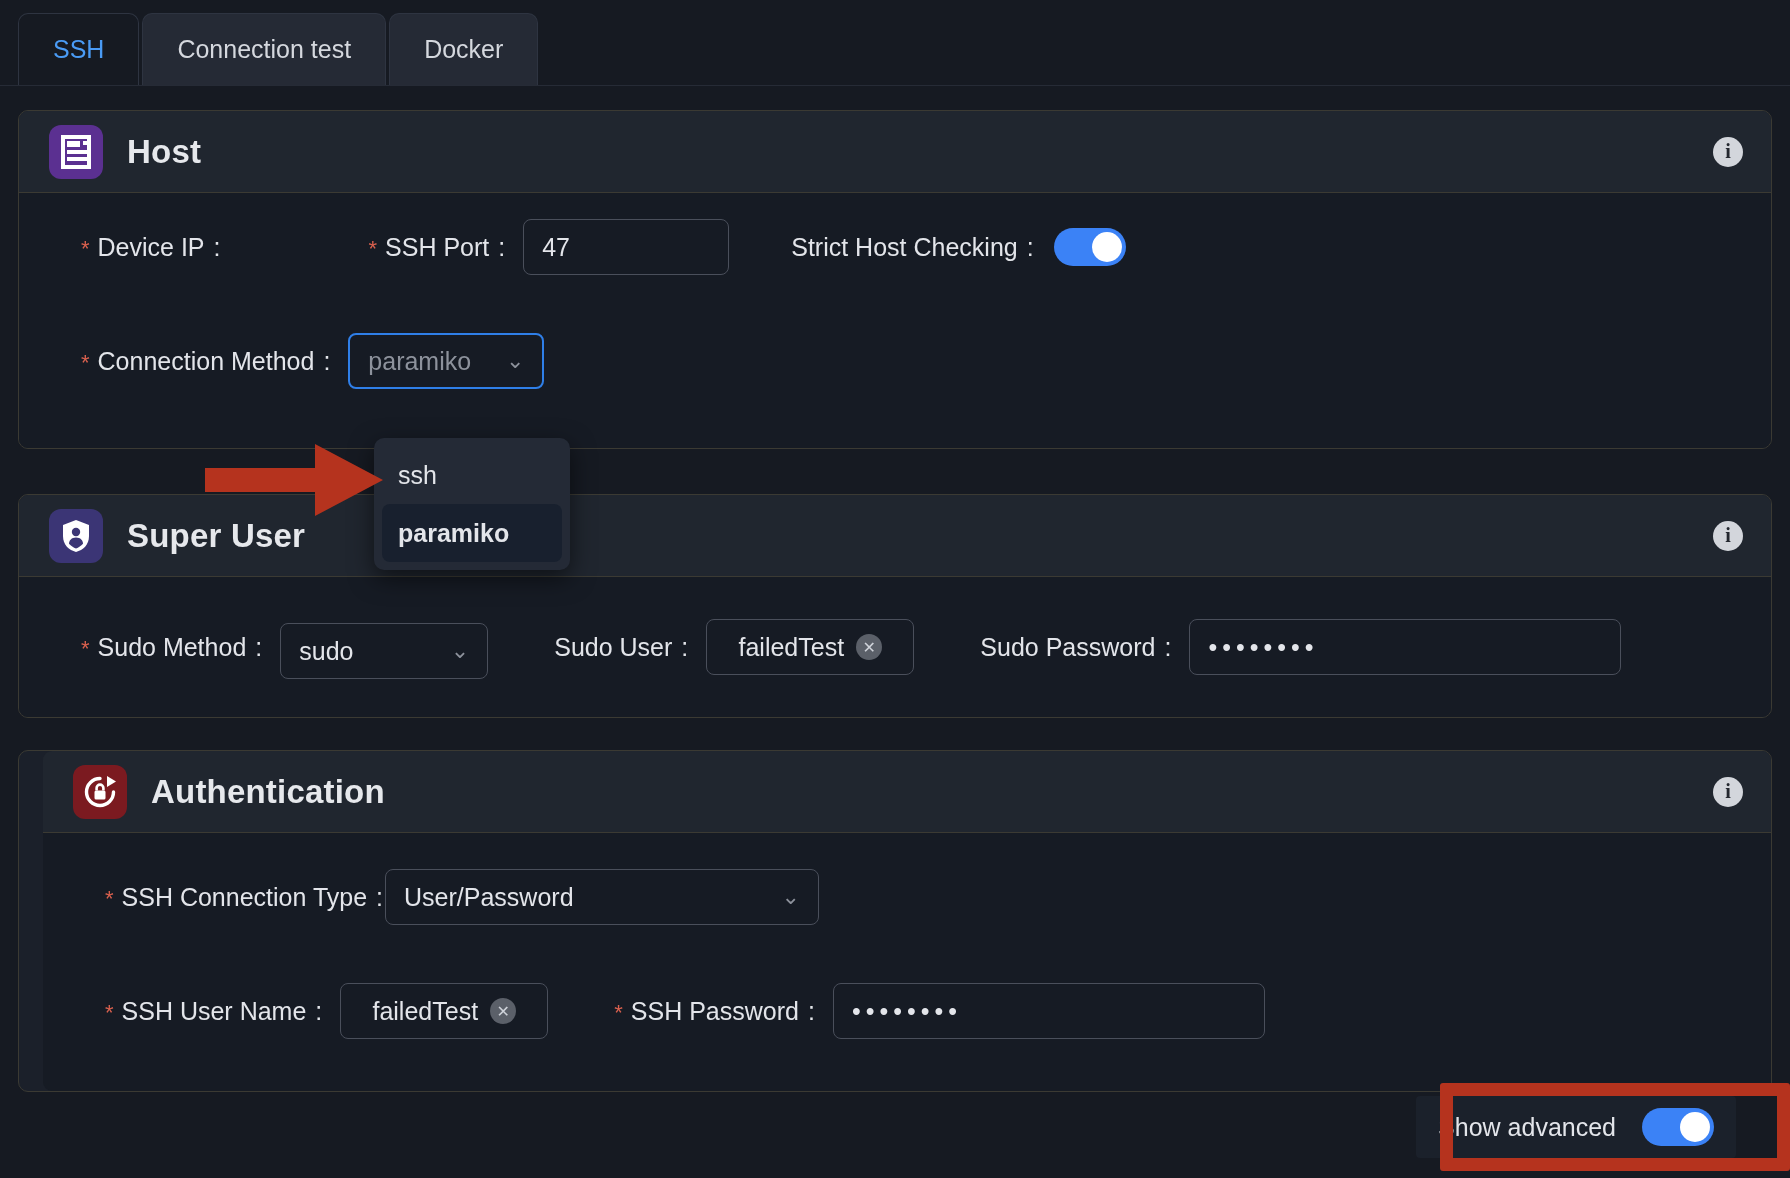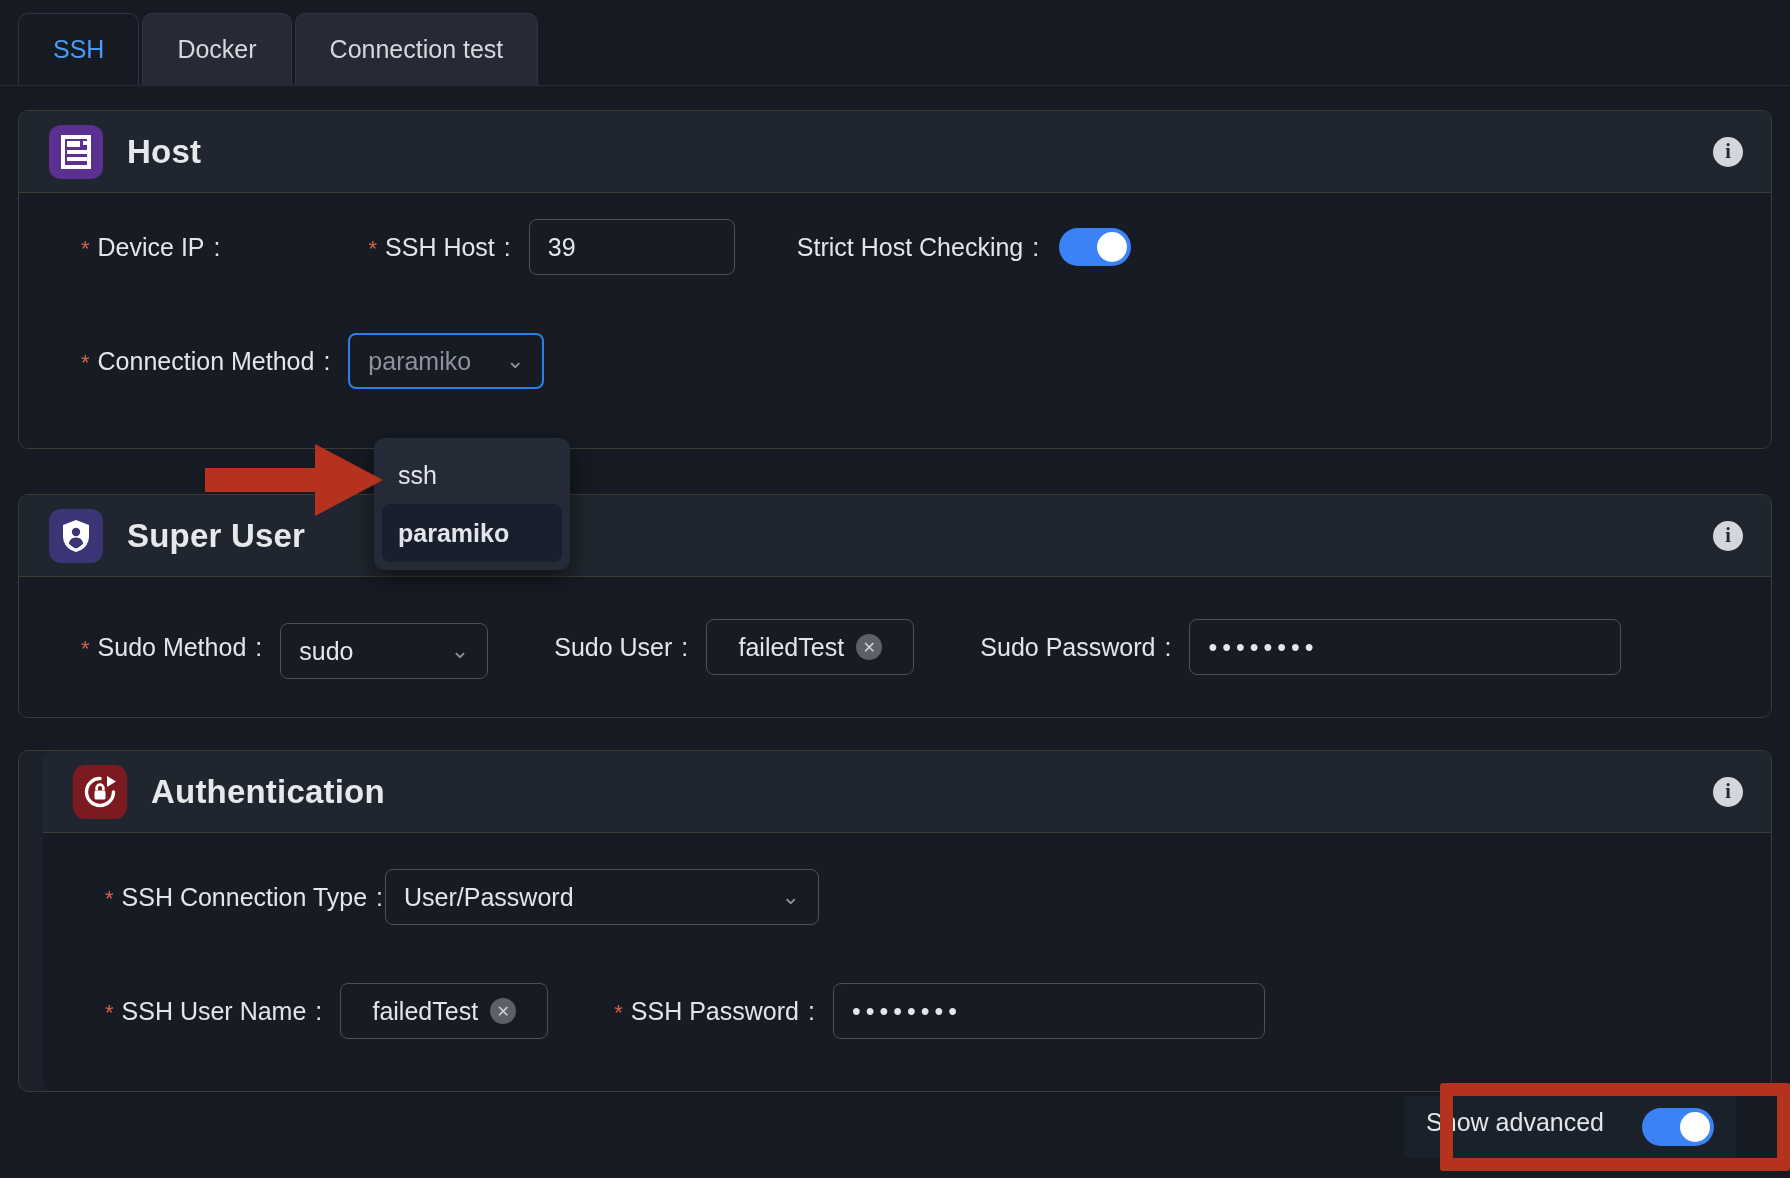--- a/index.html
+++ b/index.html
@@ -215,43 +215,43 @@
     left: 18px; top: 1092px;
     width: 1754px;
     height: 70px;
     display: flex;
     align-items: center;
     justify-content: flex-end;
     padding-right: 36px;
   }
   .show-adv {
     display: flex;
-    align-items: flex-start;
-    gap: 38px;
+    align-items: center;
+    gap: 26px;
     font-size: 25px;
     color: #e3e5ea;
     background: #1b212b;
     padding: 12px 22px;
     border-radius: 4px;
   }
 </style>
 </head>
 <body>
 
 <div id="root">
 
   <div class="tabbar">
     <div class="tab active">
       <span>SSH</span>
     </div>
     <div class="tab">
+      <span>Connection test</span>
+    </div>
+    <div class="tab">
       <span>Docker</span>
-    </div>
-    <div class="tab">
-      <span>Connection test</span>
     </div>
   </div>
 
   <div class="panel" style="top:110px;">
     <div class="panel-head">
       <div class="sec-icon" style="background:#5b3091;">
         <svg width="30" height="34" viewBox="0 0 30 34">
           <rect x="2" y="2" width="26" height="30" fill="none" stroke="#ffffff" stroke-width="4"></rect>
           <rect x="6" y="6" width="13" height="6" fill="#ffffff"></rect>
           <rect x="22" y="6" width="4" height="4" fill="#ffffff"></rect>
@@ -268,25 +268,25 @@
       <div class="row" style="position:absolute; left:0; top:26px; width:100%;">
 
         <div class="label" style="margin-left:62px;">
           <span class="req">*</span>
           <span>Device IP</span>
           <span class="colon">:</span>
         </div>
 
         <div class="label" style="margin-left:148px;">
           <span class="req">*</span>
-          <span>SSH Host</span>
+          <span>SSH Port</span>
           <span class="colon">:</span>
         </div>
         <div class="field" style="width:206px; margin-left:18px;">
-          <span>39</span>
+          <span>47</span>
         </div>
 
         <div class="label" style="margin-left:62px;">
           <span>Strict Host Checking</span>
           <span class="colon">:</span>
         </div>
         <div class="toggle" style="margin-left:20px;">
           <div class="knob"></div>
         </div>
       </div>

